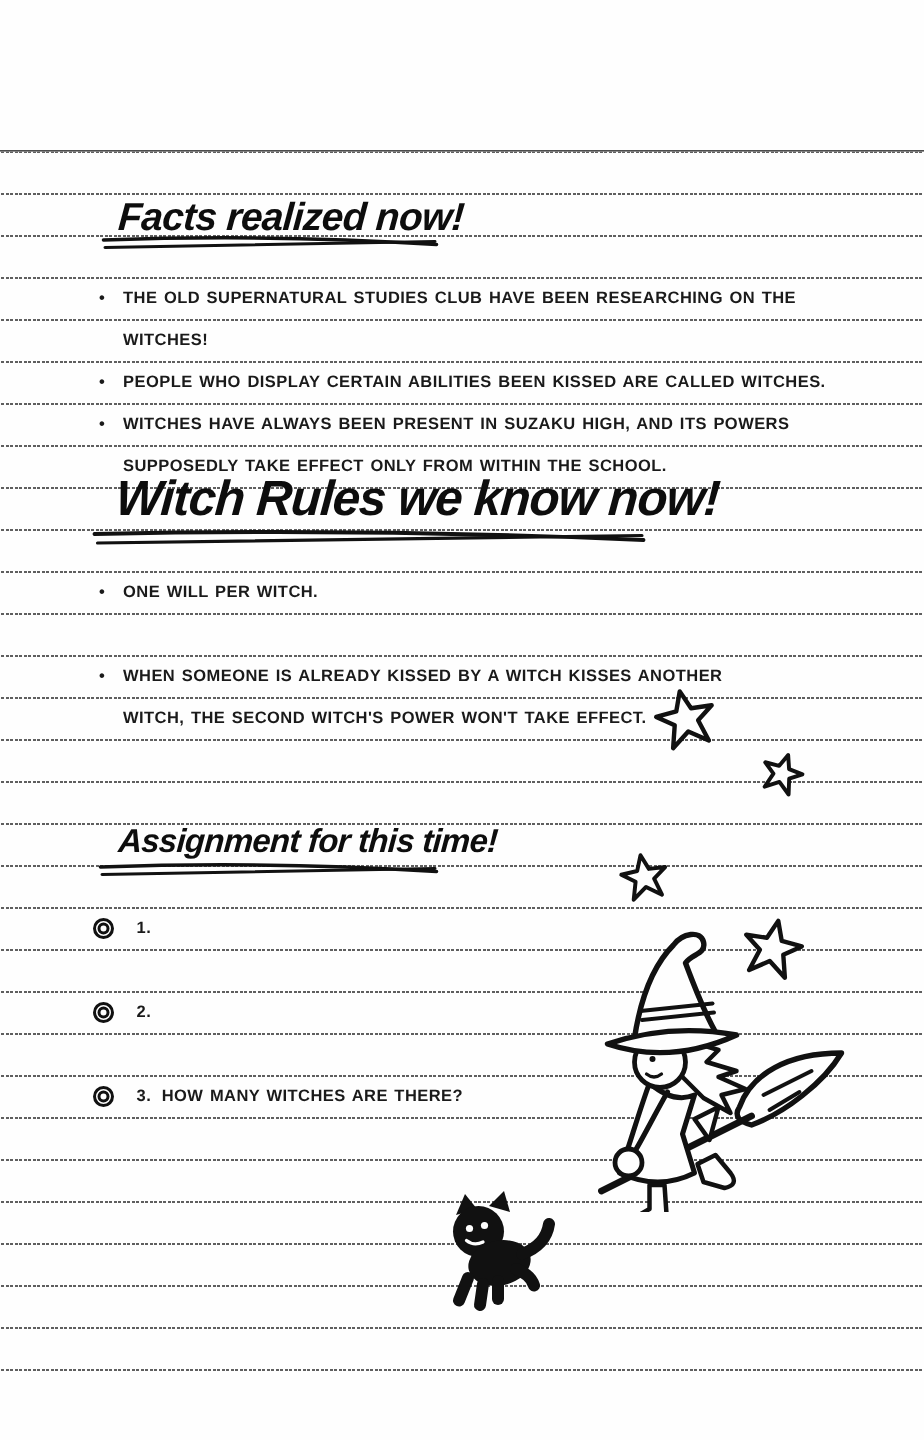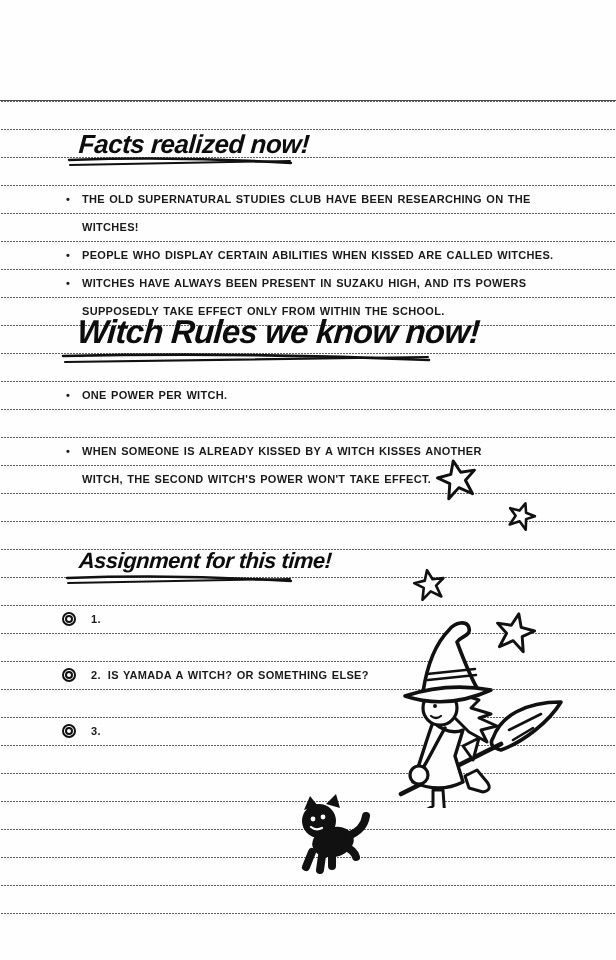--- a/index.html
+++ b/index.html
@@ -75,38 +75,38 @@
     <path d="M4,9 L224,5" stroke="#111" stroke-width="2" fill="none" stroke-linecap="round"></path>
   </svg>
 
   <ul class="note-list" id="list-facts">
     <li>
       <span class="dot">•</span>
       <span>THE OLD SUPERNATURAL STUDIES CLUB HAVE BEEN RESEARCHING ON THE WITCHES!</span>
     </li>
     <li>
       <span class="dot">•</span>
-      <span>PEOPLE WHO DISPLAY CERTAIN ABILITIES WHEN KISSED ARE CALLED WITCHES.</span>
+      <span>PEOPLE WHO DISPLAY CERTAIN ABILITIES BEEN KISSED ARE CALLED WITCHES.</span>
     </li>
     <li>
       <span class="dot">•</span>
       <span>WITCHES HAVE ALWAYS BEEN PRESENT IN SUZAKU HIGH, AND ITS POWERS SUPPOSEDLY TAKE EFFECT ONLY FROM WITHIN THE SCHOOL.</span>
     </li>
   </ul>
 
   <div class="heading" id="h-rules">Witch Rules we know now!</div>
   <svg class="underline" style="left:60px;top:352px" width="372" height="13" viewBox="0 0 372 13">
     <path d="M3,4 Q186,0 369,8" stroke="#111" stroke-width="2.6" fill="none" stroke-linecap="round"></path>
     <path d="M5,10 L368,5" stroke="#111" stroke-width="2.1" fill="none" stroke-linecap="round"></path>
   </svg>
 
   <ul class="note-list" id="rule-item-1">
     <li>
       <span class="dot">•</span>
-      <span>ONE POWER PER WITCH.</span>
+      <span>ONE WILL PER WITCH.</span>
     </li>
   </ul>
   <ul class="note-list" id="rule-item-2">
     <li>
       <span class="dot">•</span>
       <span>WHEN SOMEONE IS ALREADY KISSED BY A WITCH KISSES ANOTHER WITCH, THE SECOND WITCH'S POWER WON'T TAKE EFFECT.</span>
     </li>
   </ul>
 
   <div class="heading" id="h-assignment">Assignment for this time!</div>
@@ -115,25 +115,25 @@
     <path d="M4,9 L226,5" stroke="#111" stroke-width="2" fill="none" stroke-linecap="round"></path>
   </svg>
 
   <div class="assign-item" id="assign-1">
     <span class="dc"></span>
     <span class="assign-num">1.</span>
   </div>
   <div class="assign-item" id="assign-2">
     <span class="dc"></span>
     <span class="assign-num">2.</span>
-    <span>IS YAMADA A WITCH? OR SOMETHING ELSE?</span>
   </div>
   <div class="assign-item" id="assign-3">
     <span class="dc"></span>
     <span class="assign-num">3.</span>
+    <span>HOW MANY WITCHES ARE THERE?</span>
   </div>
 
   <svg class="deco" style="left:436px;top:458px;transform:rotate(-12deg)" width="42" height="42" viewBox="0 0 100 100">
     <path d="M50,6 L62,36 L95,38 L69,57 L79,92 L50,71 L21,92 L31,57 L5,38 L38,36 Z" fill="#fefefe" stroke="#111" stroke-width="7" stroke-linejoin="round"></path>
   </svg>
   <svg class="deco" style="left:507px;top:501px;transform:rotate(18deg)" width="29" height="29" viewBox="0 0 100 100">
     <path d="M50,6 L62,36 L95,38 L69,57 L79,92 L50,71 L21,92 L31,57 L5,38 L38,36 Z" fill="#fefefe" stroke="#111" stroke-width="9" stroke-linejoin="round"></path>
   </svg>
   <svg class="deco" style="left:413px;top:568px;transform:rotate(-10deg)" width="33" height="33" viewBox="0 0 100 100">
     <path d="M50,6 L62,36 L95,38 L69,57 L79,92 L50,71 L21,92 L31,57 L5,38 L38,36 Z" fill="#fefefe" stroke="#111" stroke-width="8" stroke-linejoin="round"></path>

